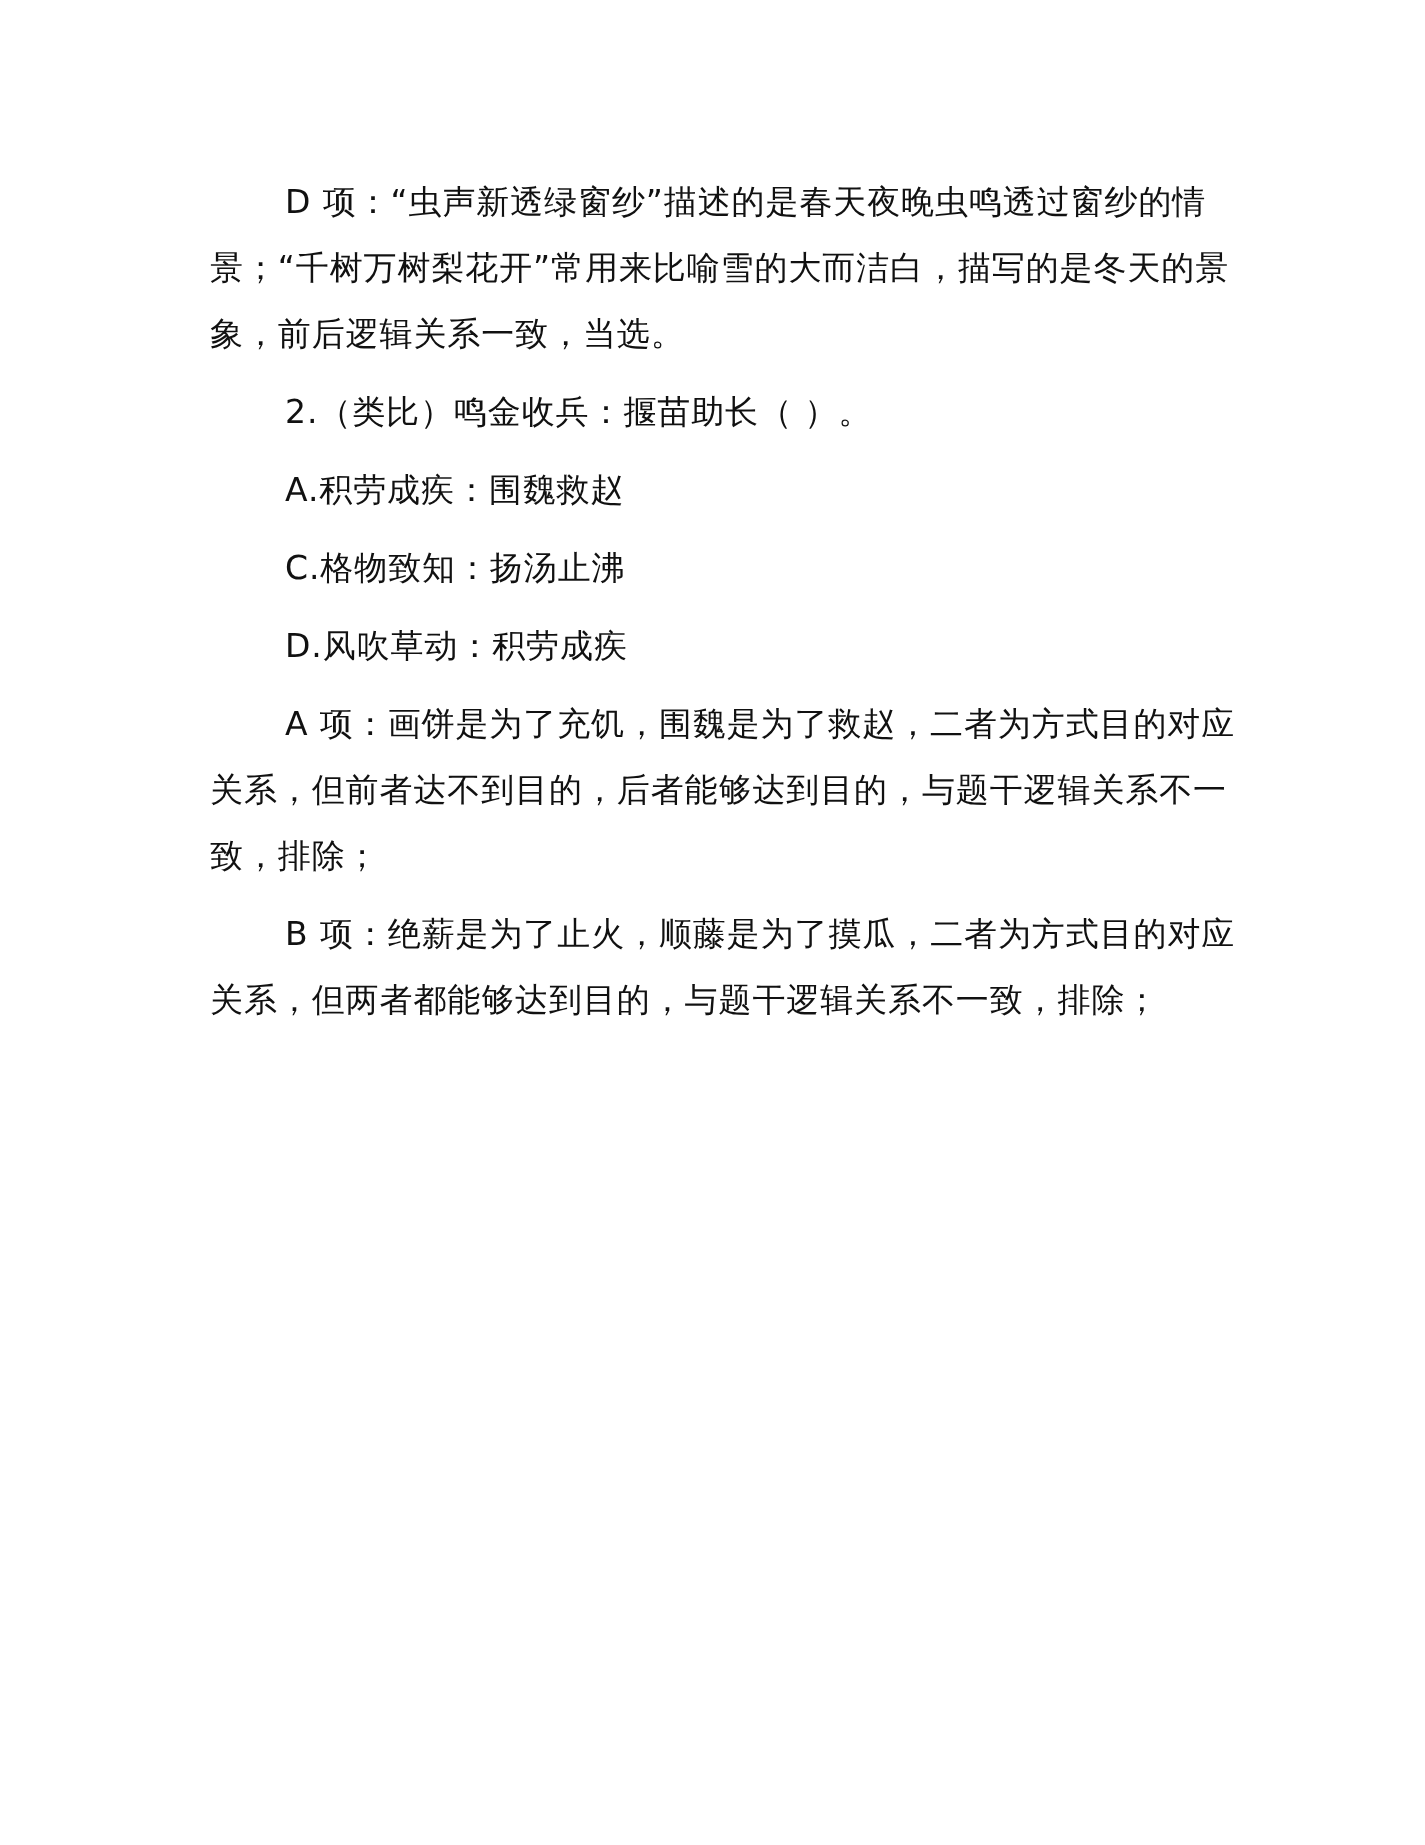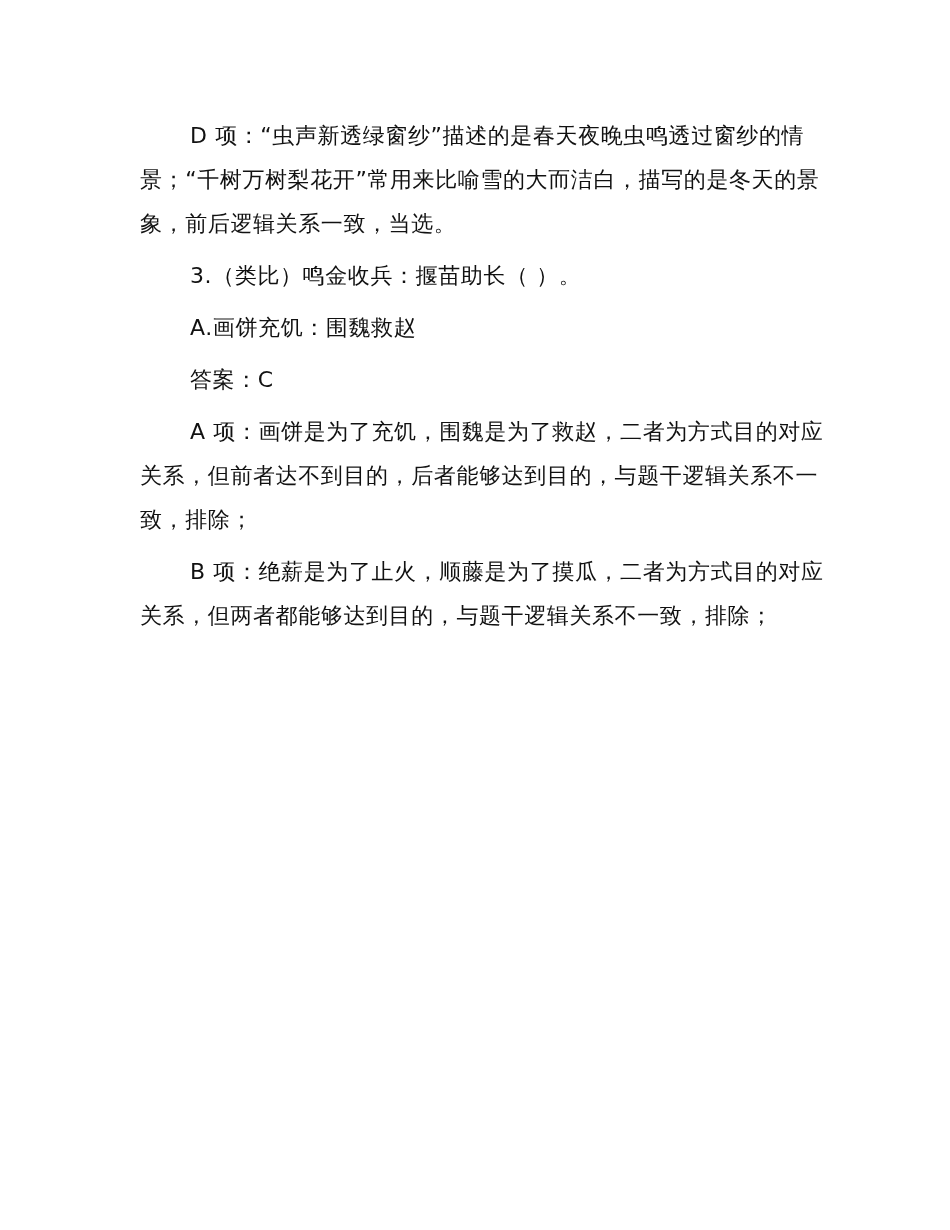--- a/index.html
+++ b/index.html
@@ -29,18 +29,19 @@
     letter-spacing: 0.6px;
     word-break: break-all;
   }
   .para + .para { margin-top: 8px; }
 </style>
 </head>
 <body>
 
 <div class="page">
   <p class="para">D 项：“虫声新透绿窗纱”描述的是春天夜晚虫鸣透过窗纱的情景；“千树万树梨花开”常用来比喻雪的大而洁白，描写的是冬天的景象，前后逻辑关系一致，当选。</p>
-  <p class="para">3.（类比）鸣金收兵：揠苗助长（ ）。</p>
-  <p class="para">A.画饼充饥：围魏救赵</p>
-  <p class="para">答案：C</p>
+  <p class="para">2.（类比）鸣金收兵：揠苗助长（ ）。</p>
+  <p class="para">A.积劳成疾：围魏救赵</p>
+  <p class="para">C.格物致知：扬汤止沸</p>
+  <p class="para">D.风吹草动：积劳成疾</p>
   <p class="para">A 项：画饼是为了充饥，围魏是为了救赵，二者为方式目的对应关系，但前者达不到目的，后者能够达到目的，与题干逻辑关系不一致，排除；</p>
   <p class="para">B 项：绝薪是为了止火，顺藤是为了摸瓜，二者为方式目的对应关系，但两者都能够达到目的，与题干逻辑关系不一致，排除；</p>
 </div>
 
 </body></html>

